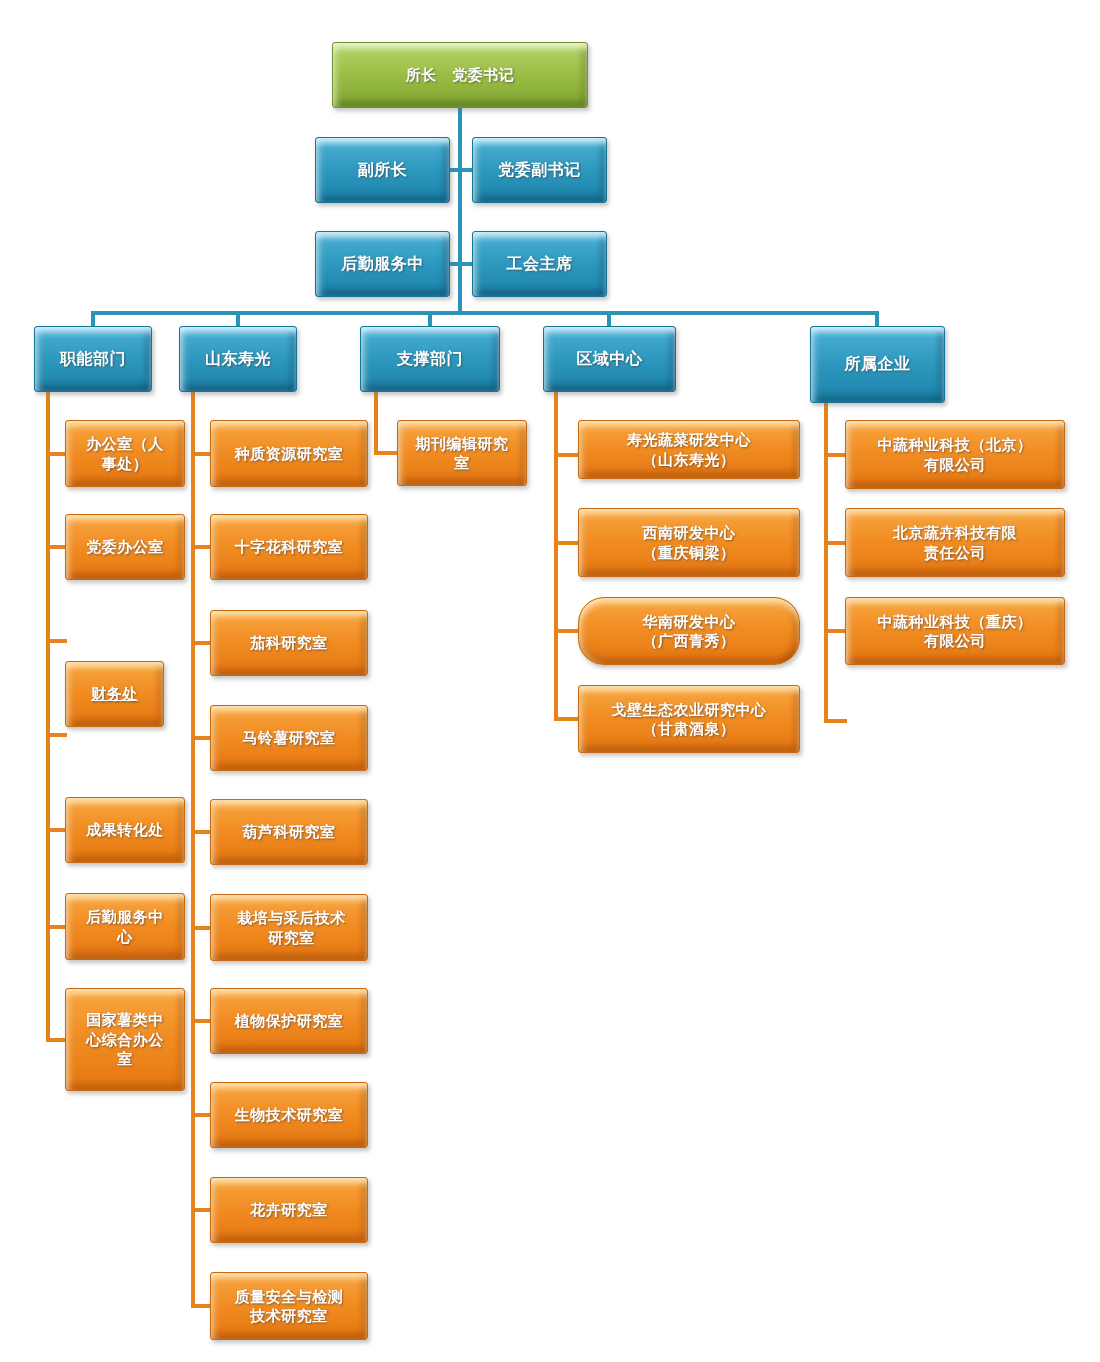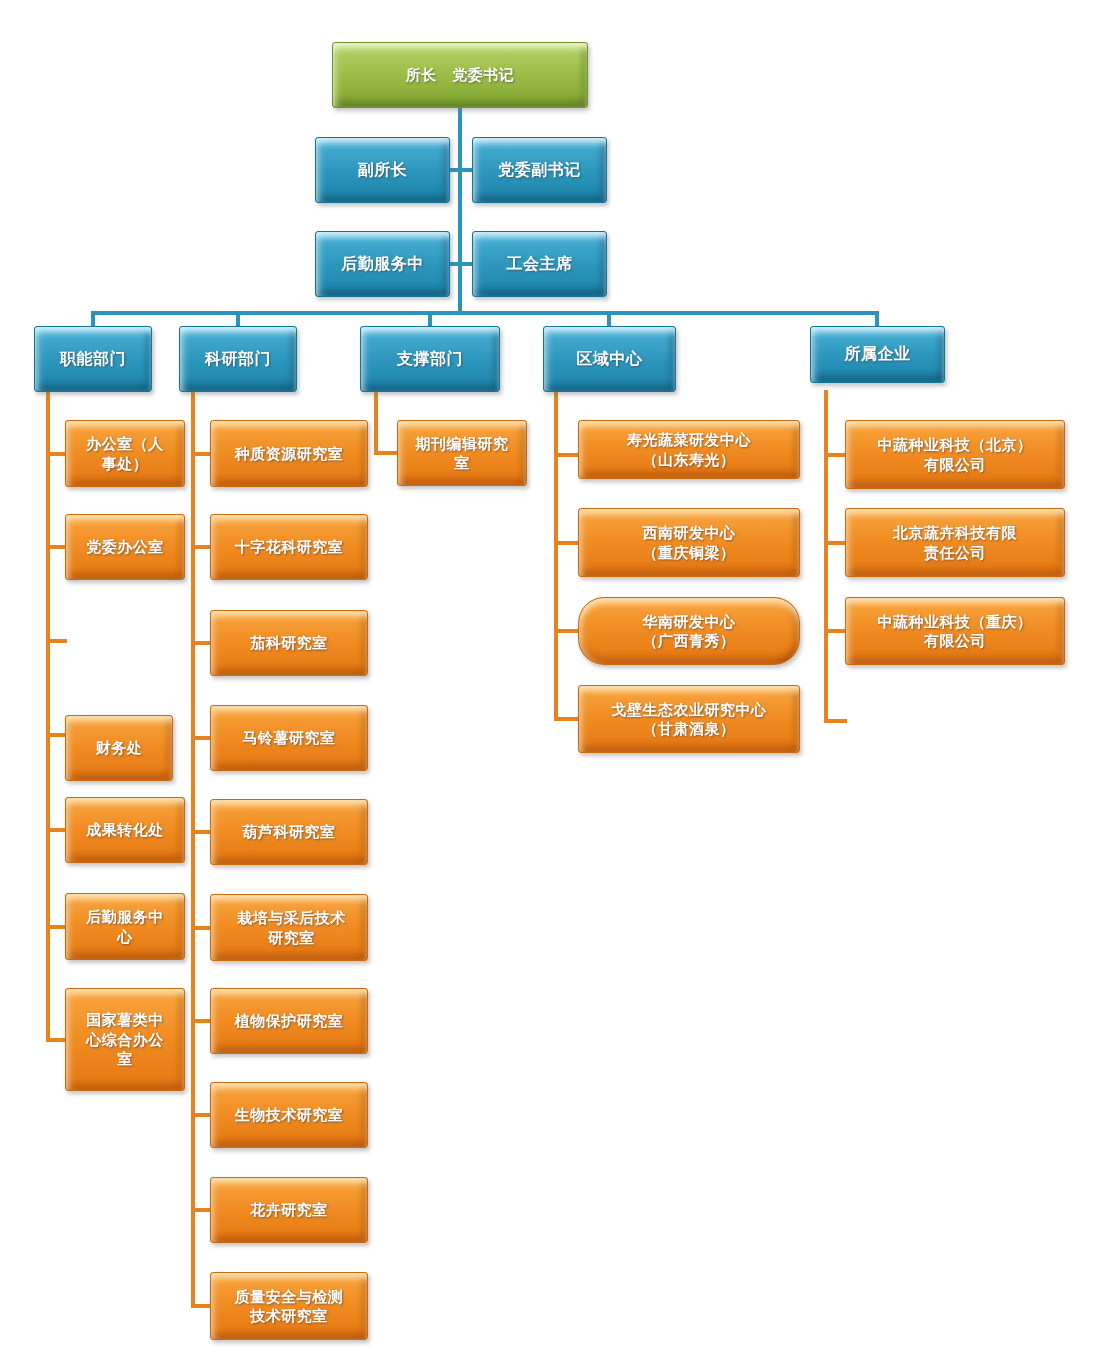--- a/index.html
+++ b/index.html
@@ -53,41 +53,41 @@
 <div class="canvas">
 
   <div class="node green f17" style="left:332px;top:42px;width:256px;height:66px">所长　党委书记</div>
 
   <div class="node blue f16" style="left:315px;top:137px;width:135px;height:66px">副所长</div>
   <div class="node blue f16" style="left:472px;top:137px;width:135px;height:66px">党委副书记</div>
   <div class="node blue f16" style="left:315px;top:231px;width:135px;height:66px">后勤服务中</div>
   <div class="node blue f16" style="left:472px;top:231px;width:135px;height:66px">工会主席</div>
 
   <div class="node blue f16" style="left:34px;top:326px;width:118px;height:66px">职能部门</div>
-  <div class="node blue f16" style="left:179px;top:326px;width:118px;height:66px">科研部门</div>
+  <div class="node blue f16" style="left:179px;top:326px;width:118px;height:66px">山东寿光</div>
   <div class="node blue f16" style="left:360px;top:326px;width:140px;height:66px">支撑部门</div>
   <div class="node blue f16" style="left:543px;top:326px;width:133px;height:66px">区域中心</div>
-  <div class="node blue f16" style="left:810px;top:326px;width:135px;height:57px">所属企业</div>
+  <div class="node blue f16" style="left:810px;top:326px;width:135px;height:77px">所属企业</div>
 <div class="cline lblue" style="left: 458px; top: 108px; width: 4px; height: 207px;"></div>
     <div class="cline lblue" style="left: 450px; top: 168px; width: 22px; height: 4px;"></div>
     <div class="cline lblue" style="left: 450px; top: 262px; width: 22px; height: 4px;"></div>
     <div class="cline lblue" style="left: 91px; top: 311px; width: 788px; height: 4px;"></div>
     <div class="cline lblue" style="left: 91px; top: 315px; width: 4px; height: 11px;"></div>
     <div class="cline lblue" style="left: 236px; top: 315px; width: 4px; height: 11px;"></div>
     <div class="cline lblue" style="left: 428px; top: 315px; width: 4px; height: 11px;"></div>
     <div class="cline lblue" style="left: 607px; top: 315px; width: 4px; height: 11px;"></div>
     <div class="cline lblue" style="left: 875px; top: 315px; width: 4px; height: 11px;"></div>
     <div class="cline lorange" style="left: 46px; top: 452px; width: 21px; height: 4px;"></div>
     <div class="node orange f15" style="left: 65px; top: 420px; width: 120px; height: 67px;">办公室（人
 事处）</div>
     <div class="cline lorange" style="left: 46px; top: 545px; width: 21px; height: 4px;"></div>
     <div class="node orange f15" style="left: 65px; top: 514px; width: 120px; height: 66px;">党委办公室</div>
     <div class="cline lorange" style="left: 46px; top: 639px; width: 21px; height: 4px;"></div>
     <div class="cline lorange" style="left: 46px; top: 733px; width: 21px; height: 4px;"></div>
-    <div class="node orange f15" style="left: 65px; top: 715px; width: 108px; height: 66px;">财务处</div>
+    <div class="node orange f15" style="left: 65px; top: 661px; width: 99px; height: 66px; text-decoration: underline;">财务处</div>
     <div class="cline lorange" style="left: 46px; top: 828px; width: 21px; height: 4px;"></div>
     <div class="node orange f15" style="left: 65px; top: 797px; width: 120px; height: 66px;">成果转化处</div>
     <div class="cline lorange" style="left: 46px; top: 925px; width: 21px; height: 4px;"></div>
     <div class="node orange f15" style="left: 65px; top: 893px; width: 120px; height: 67px;">后勤服务中
 心</div>
     <div class="cline lorange" style="left: 46px; top: 1038px; width: 21px; height: 4px;"></div>
     <div class="node orange f15" style="left: 65px; top: 988px; width: 120px; height: 103px;">国家薯类中
 心综合办公
 室</div>
     <div class="cline lorange" style="left: 46px; top: 390px; width: 4px; height: 652px;"></div>

